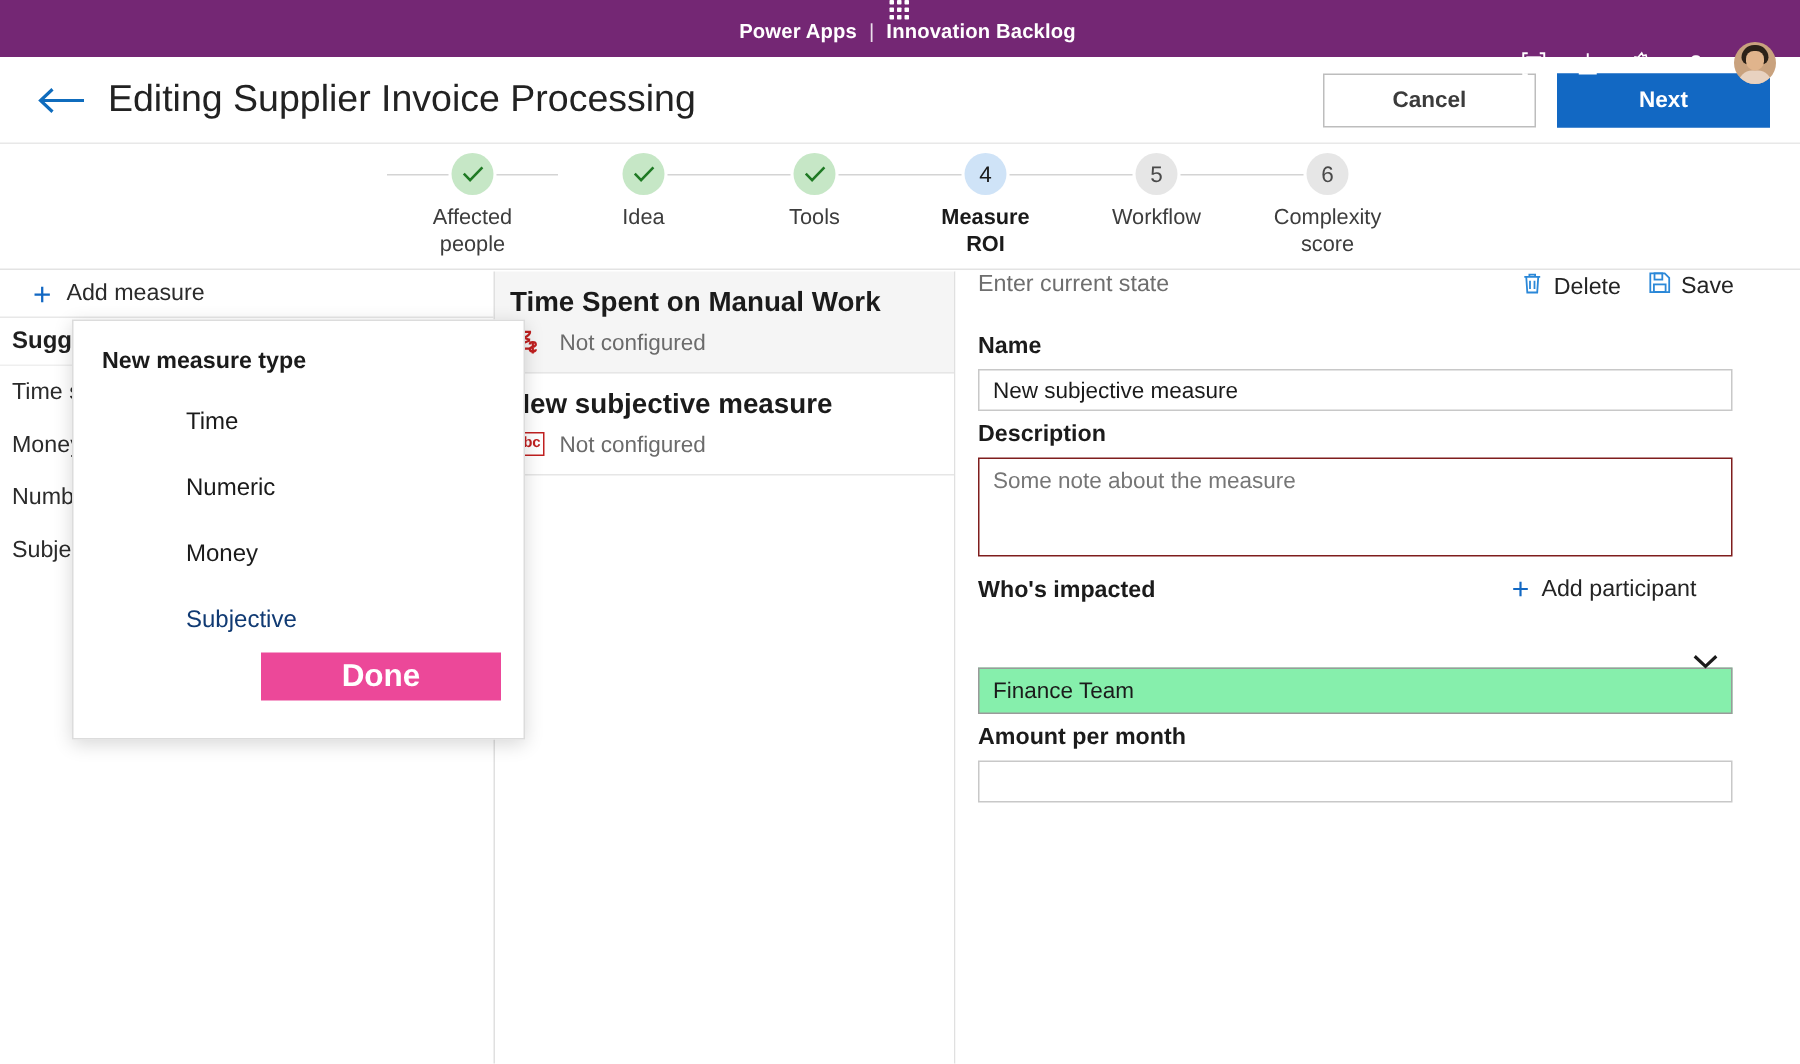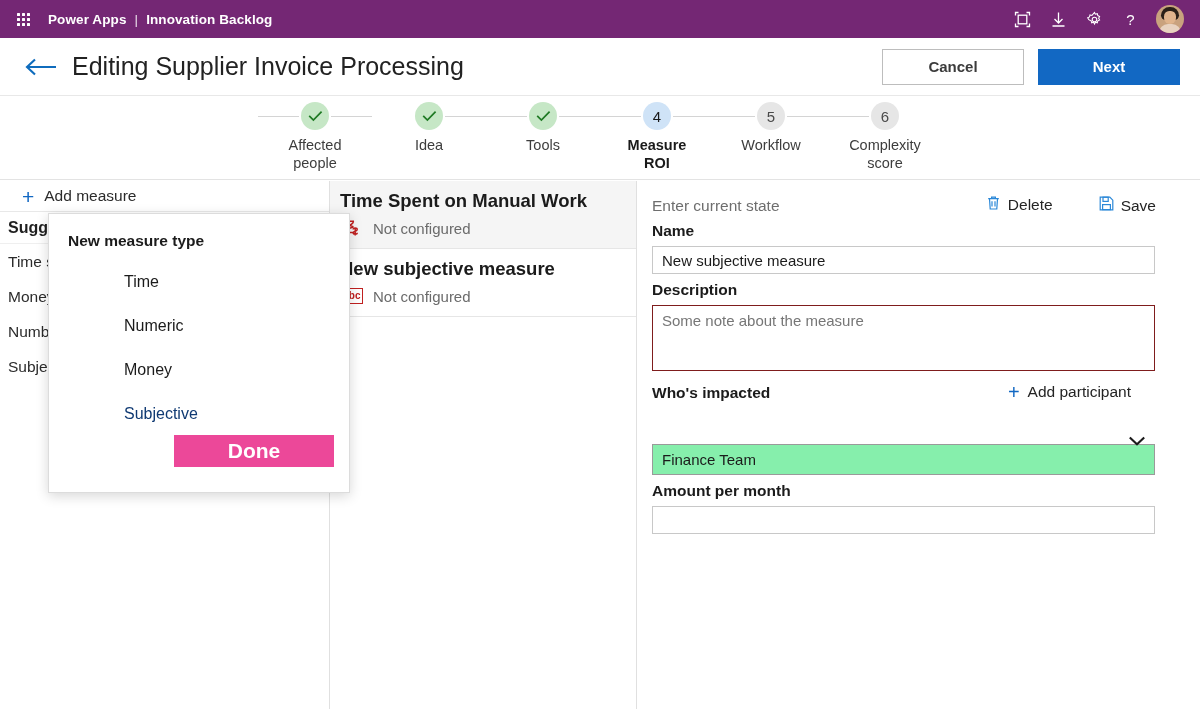--- a/index.html
+++ b/index.html
@@ -14,20 +14,21 @@
 
   
   #suite-bar {
     height: 38px;
     background: #742774;
     color: #ffffff;
     display: flex;
     align-items: center;
     padding: 0 12px 0 10px;
     position: relative;
+    flex-direction: column;
   }
   #waffle {
     width: 26px; height: 26px;
     display: flex; align-items: center; justify-content: center;
     cursor: pointer;
   }
   .waffle-grid {
     display: grid;
     grid-template-columns: repeat(3, 3px);
     grid-template-rows: repeat(3, 3px);
@@ -227,24 +228,23 @@
     border: 1.6px solid #c02020;
     color: #c02020;
     font-size: 10px; font-weight: bold;
     line-height: 1;
     padding: 2px 2px 2px 2px;
     font-family: "Liberation Sans", sans-serif;
   }
 
   
   #right-head {
-    display: flex; align-items: flex-end;
+    display: flex; align-items: flex-start;
     height: 34px;
     padding-right: 44px;
-    gap: 28px;
   }
   #right-head .hint { font-size: 15.5px; color: #6e6e6e; }
   #right-head .spacer { flex: 1 1 auto; }
   .head-action {
     display: flex; align-items: center; gap: 7px;
     margin-left: 18px; cursor: pointer;
   }
   .head-action .lbl { font-size: 15.5px; color: #242424; }
   .fld { margin-top: 7px; padding-right: 45px; }
   .fld > label {

